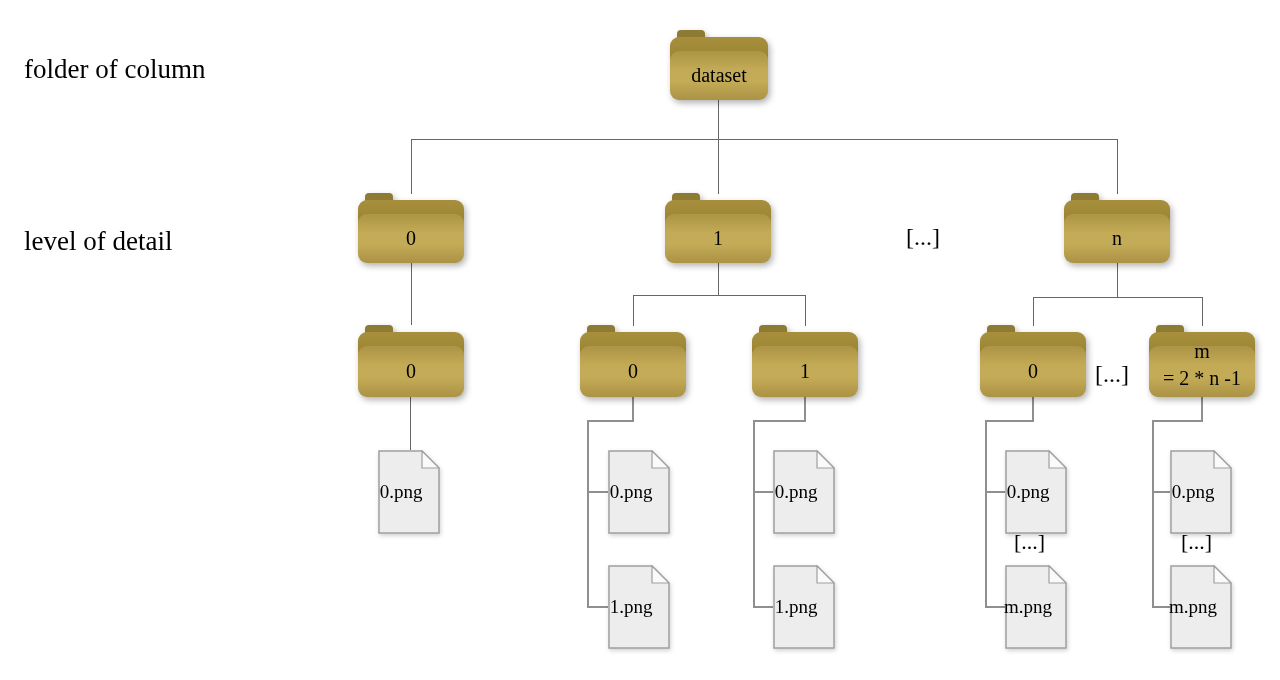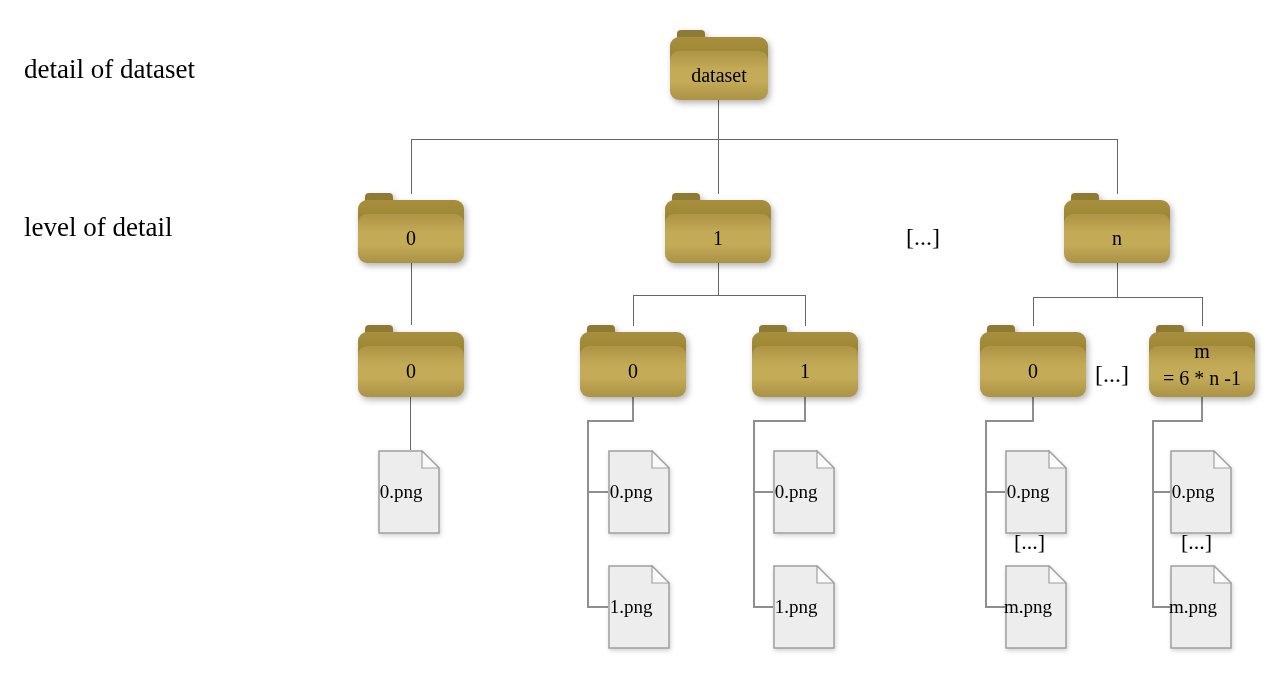--- a/index.html
+++ b/index.html
@@ -45,22 +45,22 @@
     font-size:19px; white-space:nowrap;
   }
   .ellipsis { position:absolute; font-size:24px; white-space:nowrap; }
   .ellipsis.small { font-size:22px; }
 </style>
 </head>
 <body>
 
 <div class="canvas">
 
-  <div class="rowlabel" style="left:24px; top:54px;">detail of dataset</div>
-  <div class="rowlabel" style="left:24px; top:212px;text-align:right;">level of detail</div>
+  <div class="rowlabel" style="left:24px; top:54px;">folder of column</div>
+  <div class="rowlabel" style="left:24px; top:226px;text-align:right;">level of detail</div>
 
   <div class="ln" style="left:718px; top:100px; width:1px; height:40px;"></div>
   <div class="ln" style="left:411px; top:139px; width:707px; height:1px;"></div>
   <div class="ln" style="left:411px; top:139px; width:1px; height:55px;"></div>
   <div class="ln" style="left:718px; top:139px; width:1px; height:55px;"></div>
   <div class="ln" style="left:1117px; top:139px; width:1px; height:55px;"></div>
 
   <div class="ln" style="left:411px; top:263px; width:1px; height:62px;"></div>
   <div class="ln" style="left:718px; top:263px; width:1px; height:33px;"></div>
   <div class="ln" style="left:633px; top:295px; width:173px; height:1px;"></div>
@@ -148,21 +148,21 @@
     <div class="front"></div>
     <div class="flabel">0</div>
   </div>
   <div class="ellipsis" style="left:1095px; top:361px;">[...]</div>
   <div class="folder" style="left:1149px; top:325px; width:106px; height:72px;">
     <div class="tab"></div>
     <div class="flap"></div>
     <div class="front"></div>
     <div class="flabel two-line">
       <span>m</span>
-      <span>= 6 * n -1</span>
+      <span>= 2 * n -1</span>
     </div>
   </div>
 
   <div class="file" style="left:378px; top:450px;">
     <svg width="62" height="84" viewBox="0 0 62 84">
       <path d="M1,1 L44,1 L61,18 L61,83 L1,83 Z" fill="#ededed" stroke="#a0a0a0" stroke-width="1.5"></path>
       <path d="M44,1 L44,18 L61,18 Z" fill="#fafafa" stroke="#a0a0a0" stroke-width="1.2"></path>
     </svg>
     <div class="flabel">0.png</div>
   </div>

